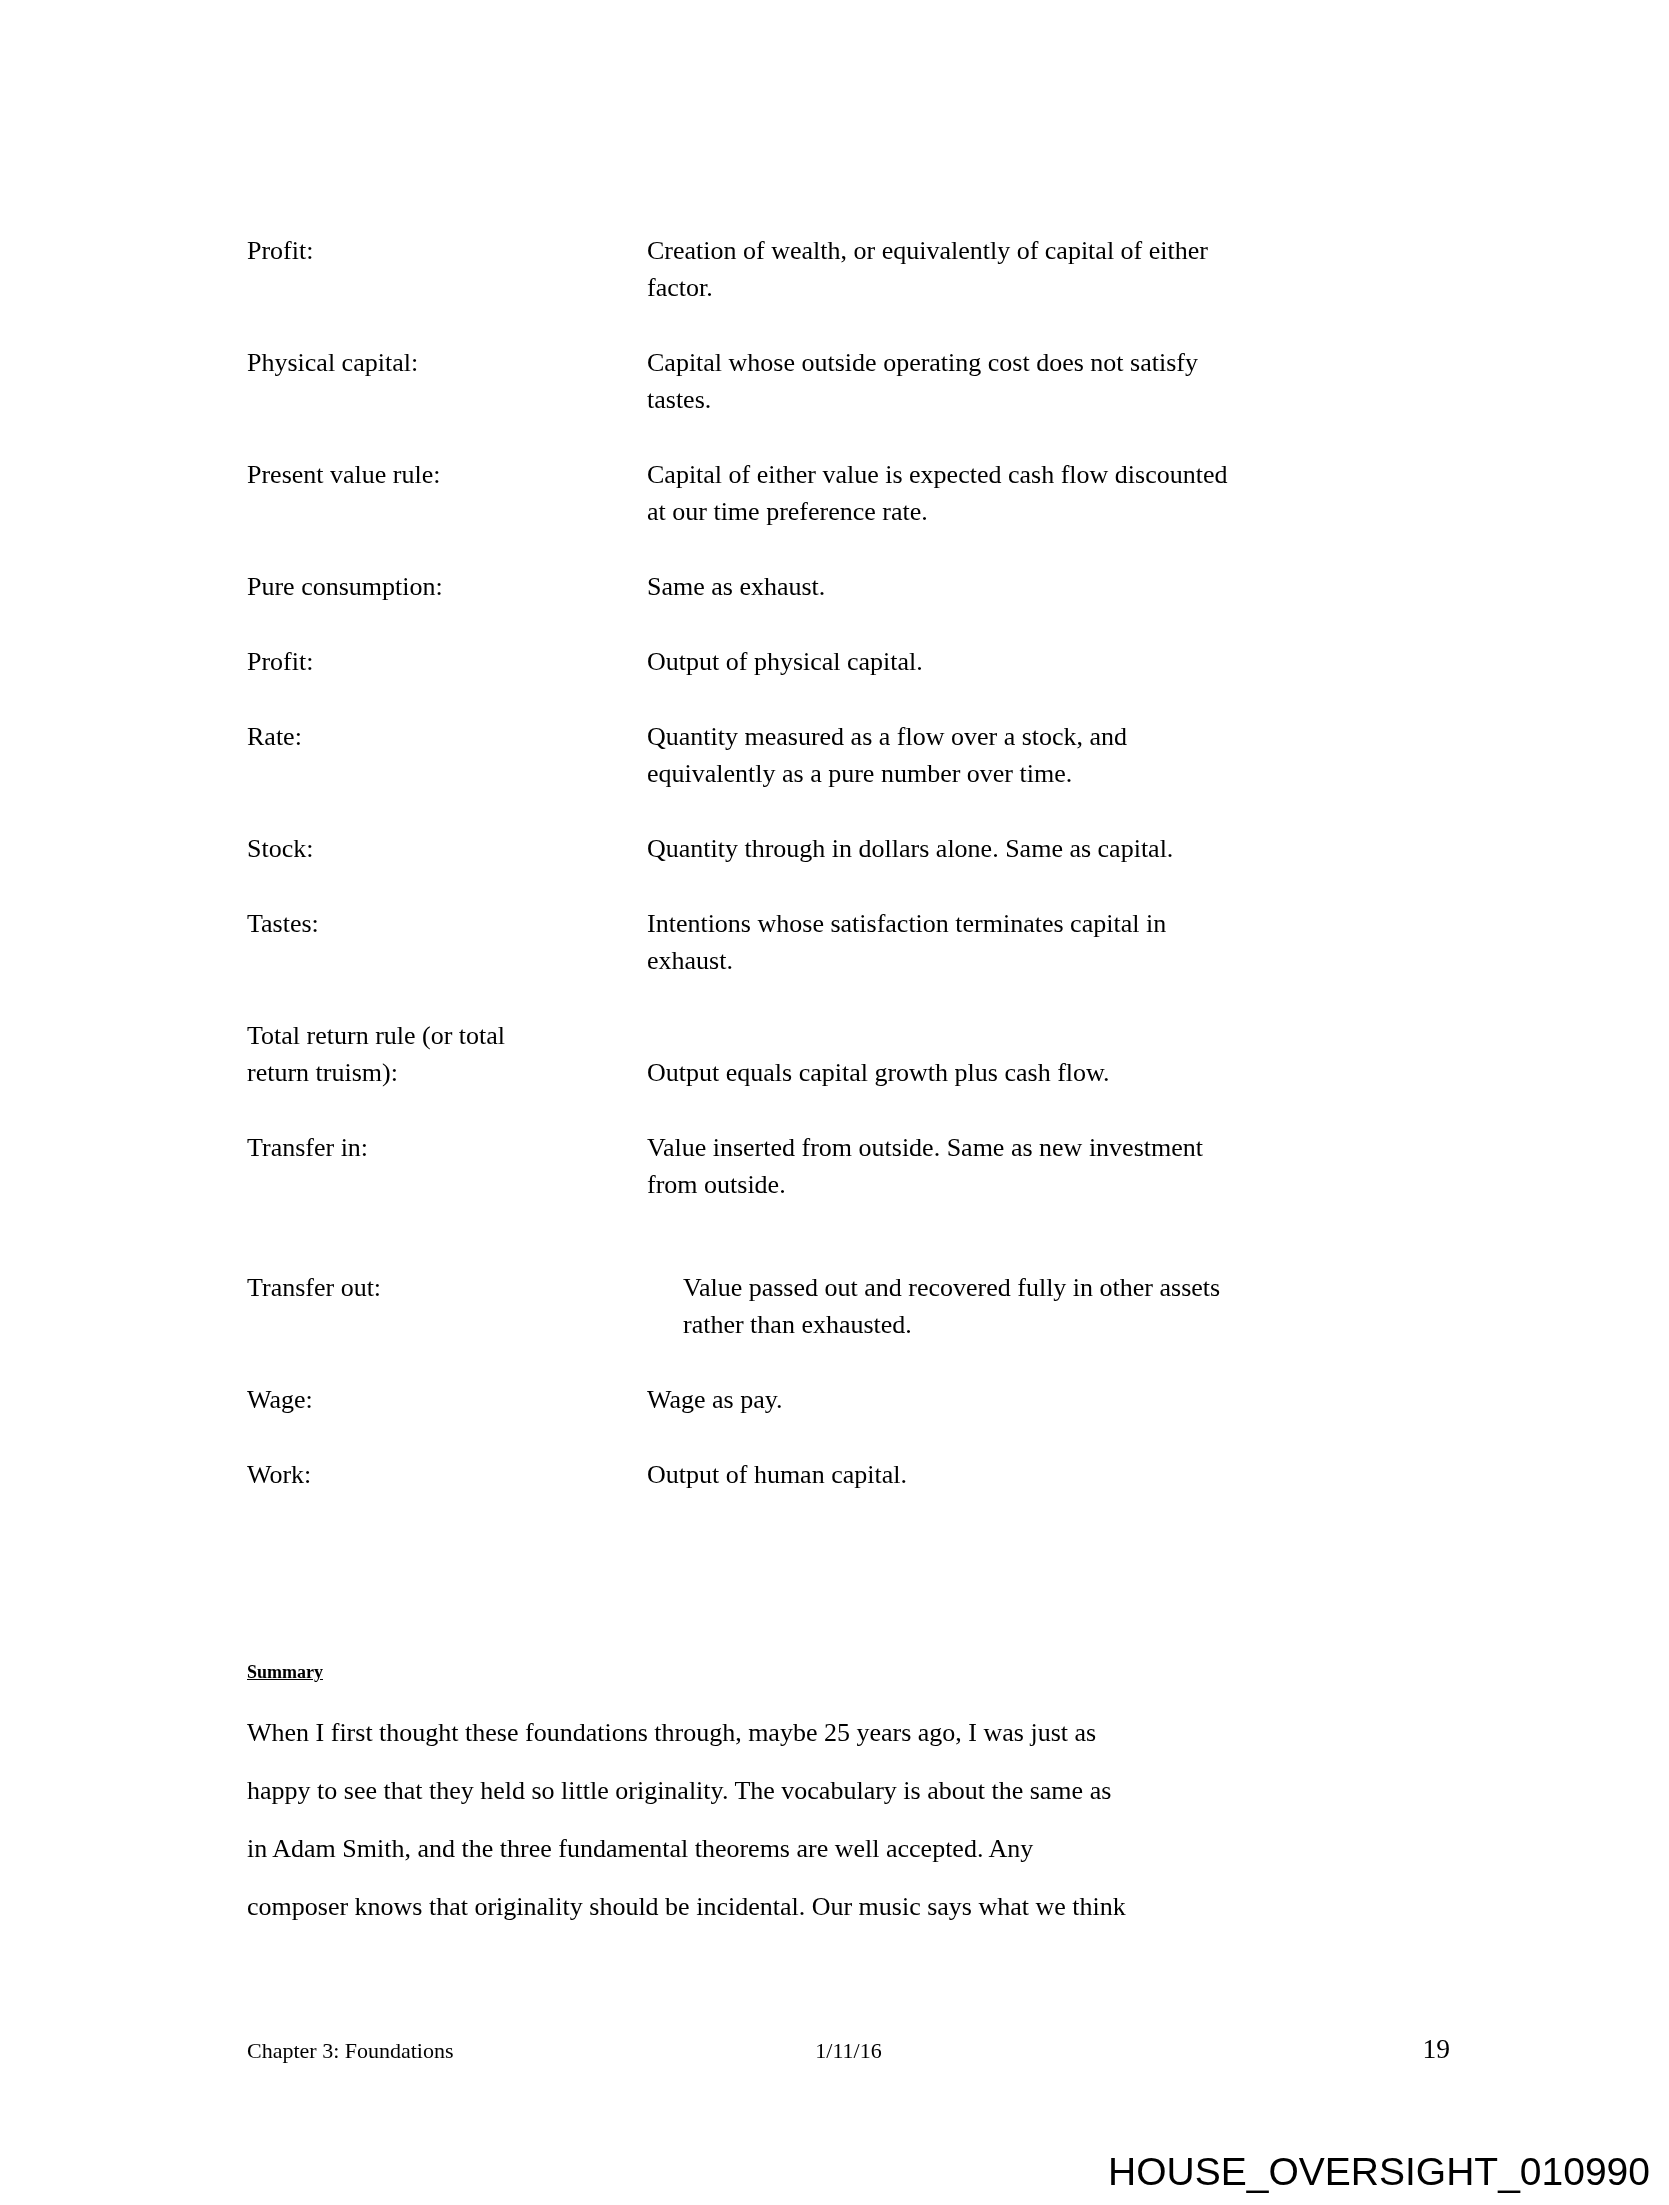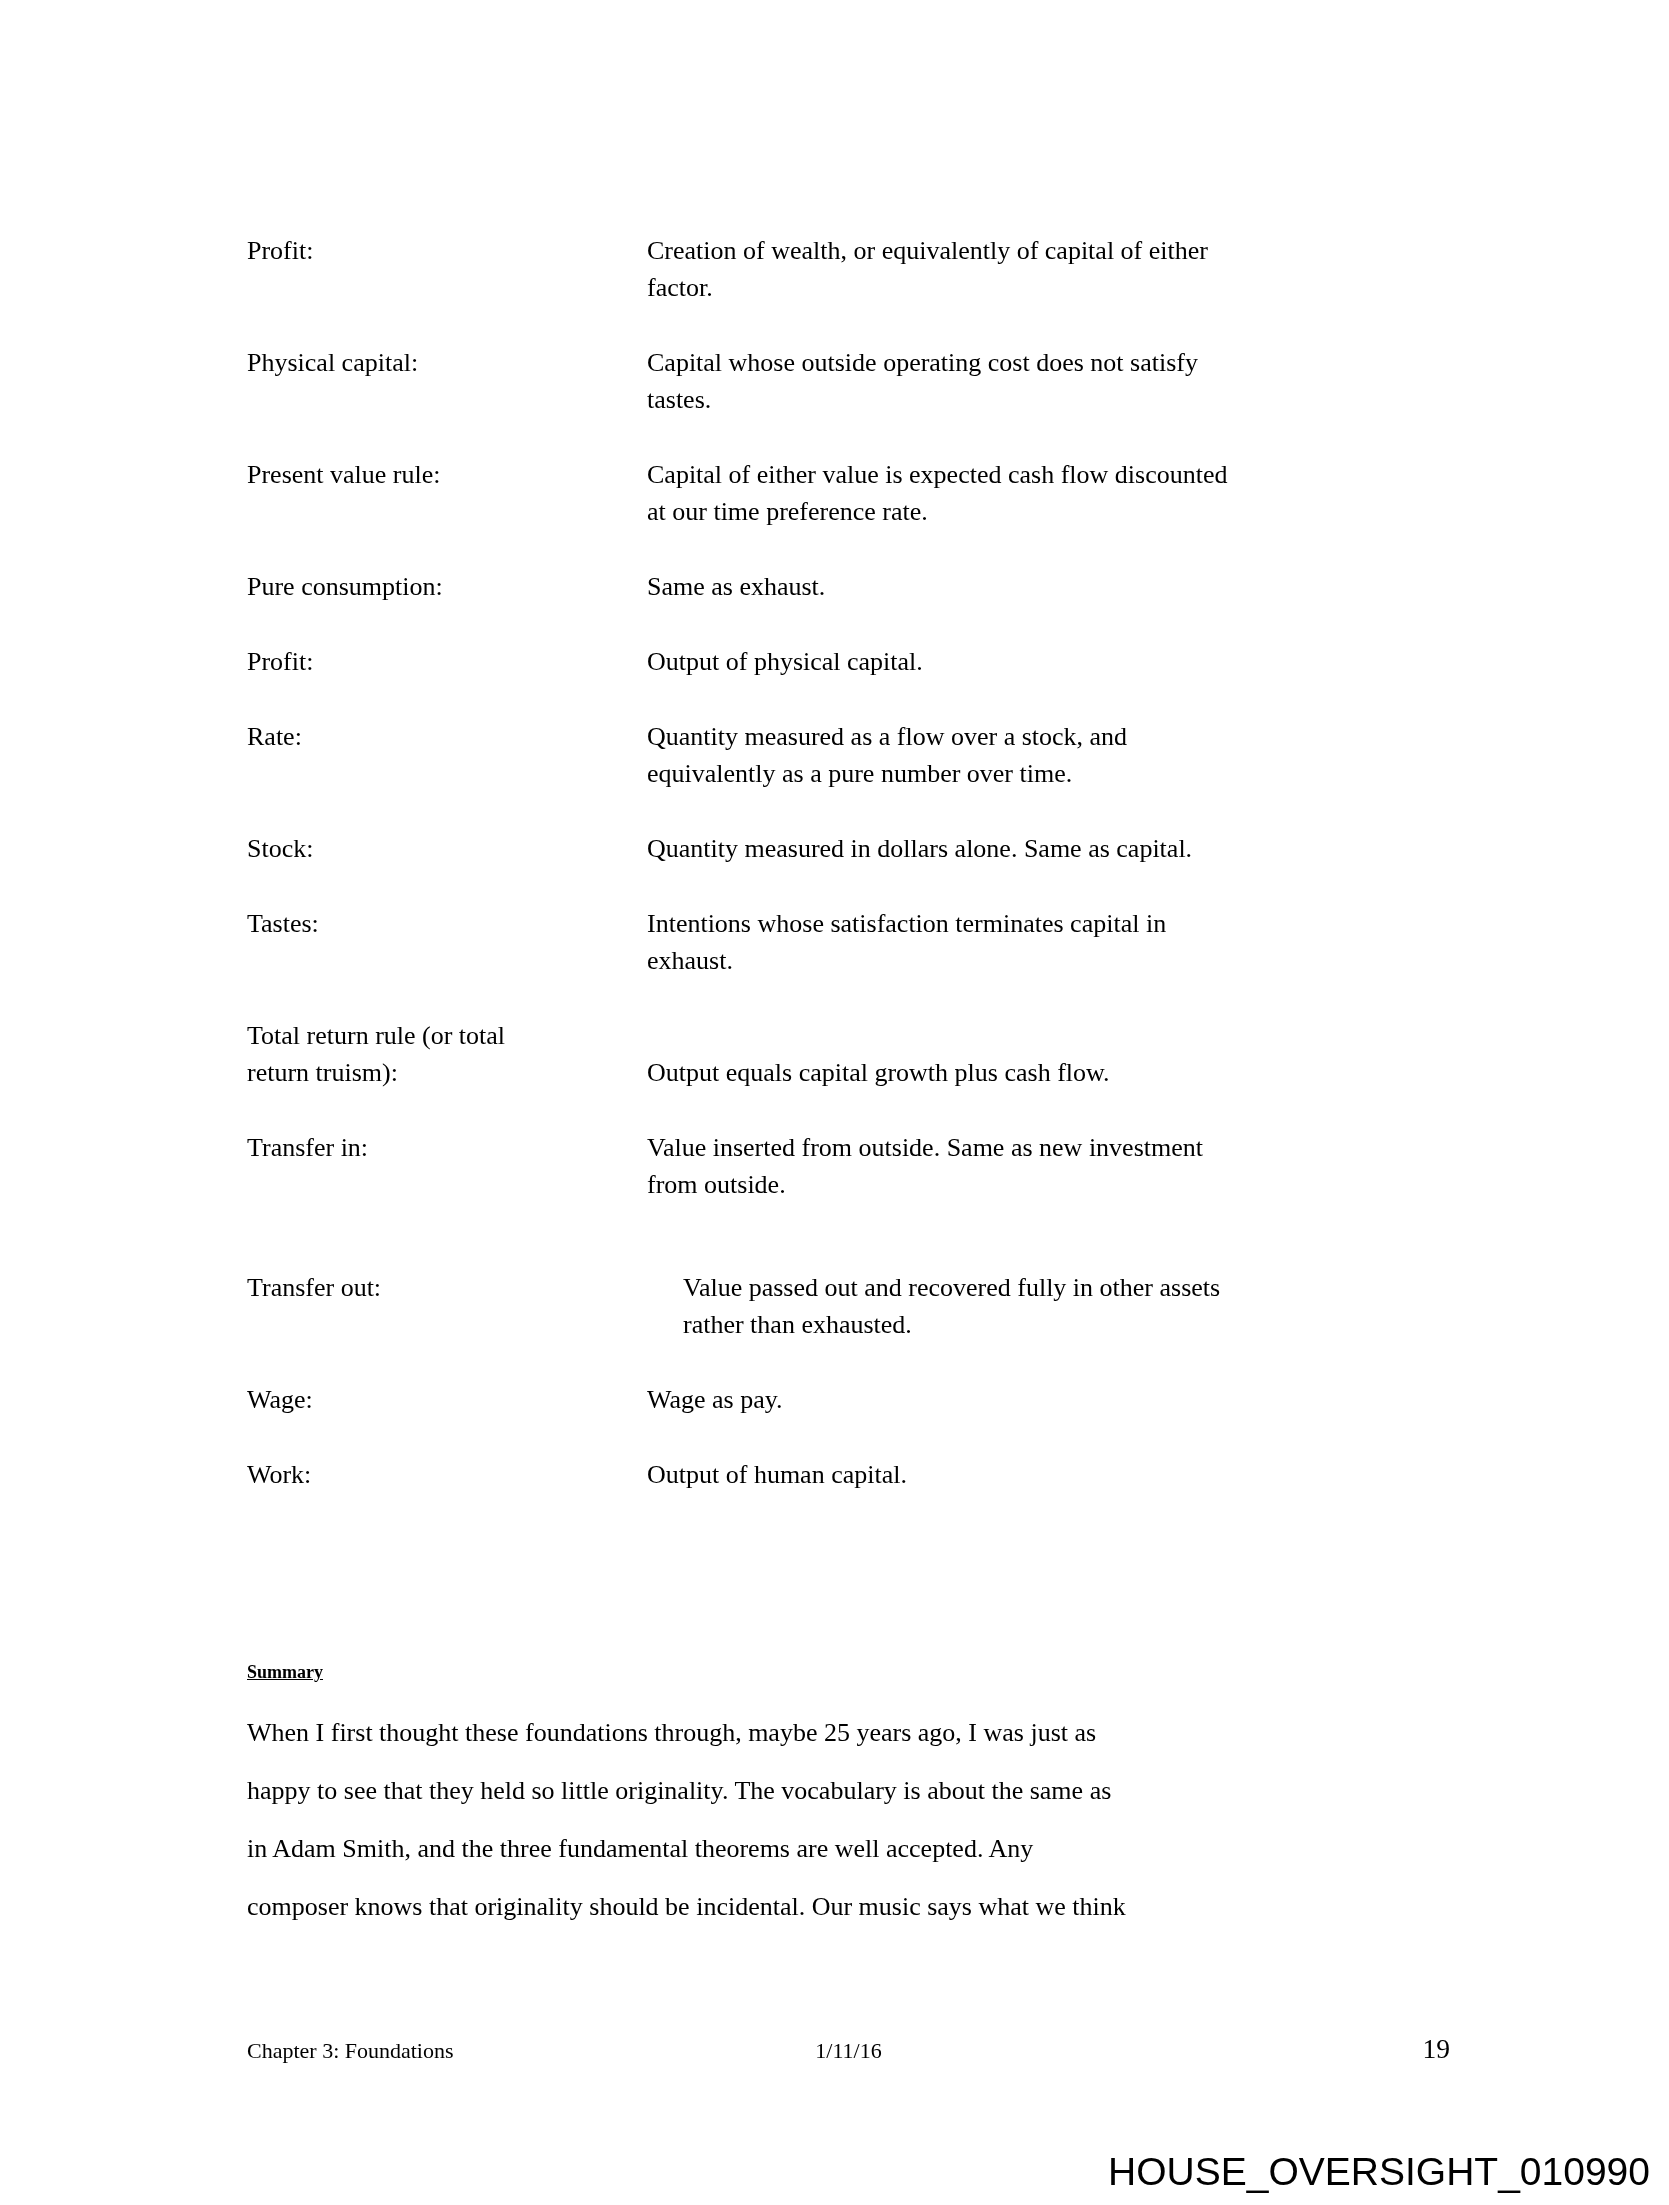--- a/index.html
+++ b/index.html
@@ -120,21 +120,21 @@
       <div class="term">Profit:</div>
       <div class="def">Output of physical capital.</div>
     </div>
     <div class="grow">
       <div class="term">Rate:</div>
       <div class="def">Quantity measured as a flow over a stock, and
 equivalently as a pure number over time.</div>
     </div>
     <div class="grow">
       <div class="term">Stock:</div>
-      <div class="def">Quantity measured in dollars alone. Same as capital.</div>
+      <div class="def">Quantity through in dollars alone. Same as capital.</div>
     </div>
     <div class="grow">
       <div class="term">Tastes:</div>
       <div class="def">Intentions whose satisfaction terminates capital in
 exhaust.</div>
     </div>
     <div class="grow offset-def">
       <div class="term">Total return rule (or total
 return truism):</div>
       <div class="def">Output equals capital growth plus cash flow.</div>

